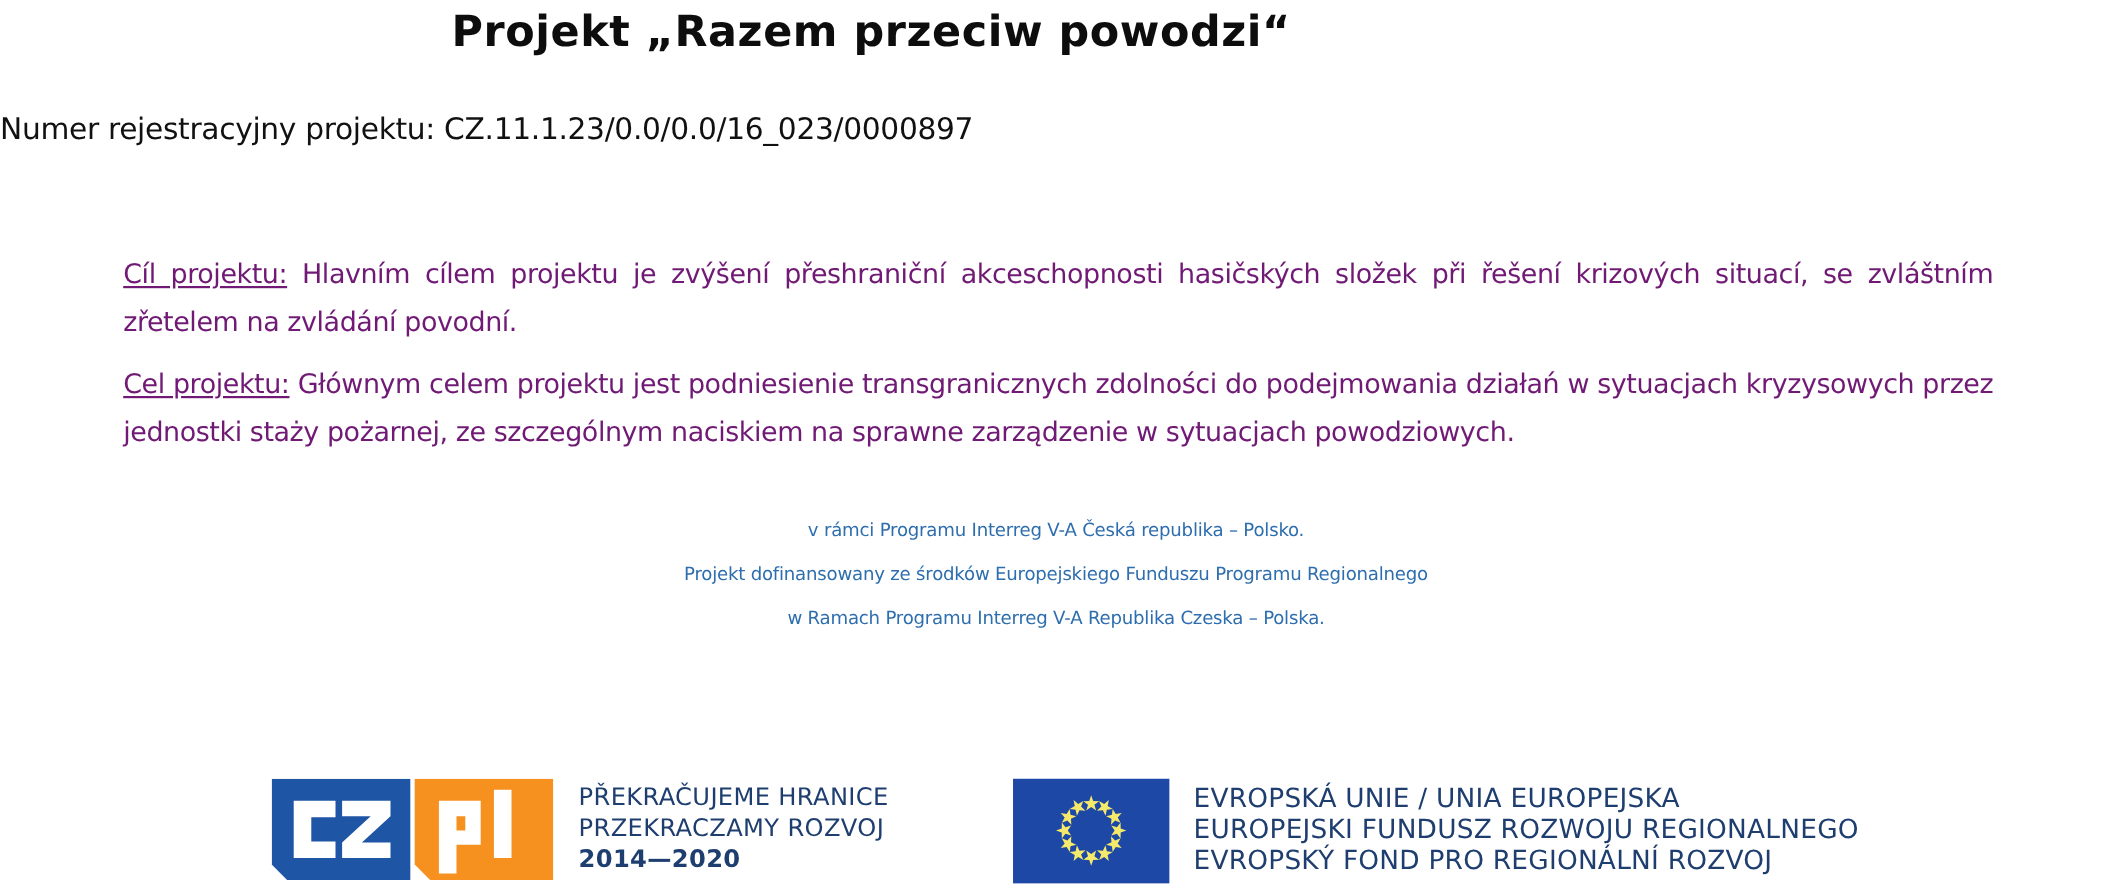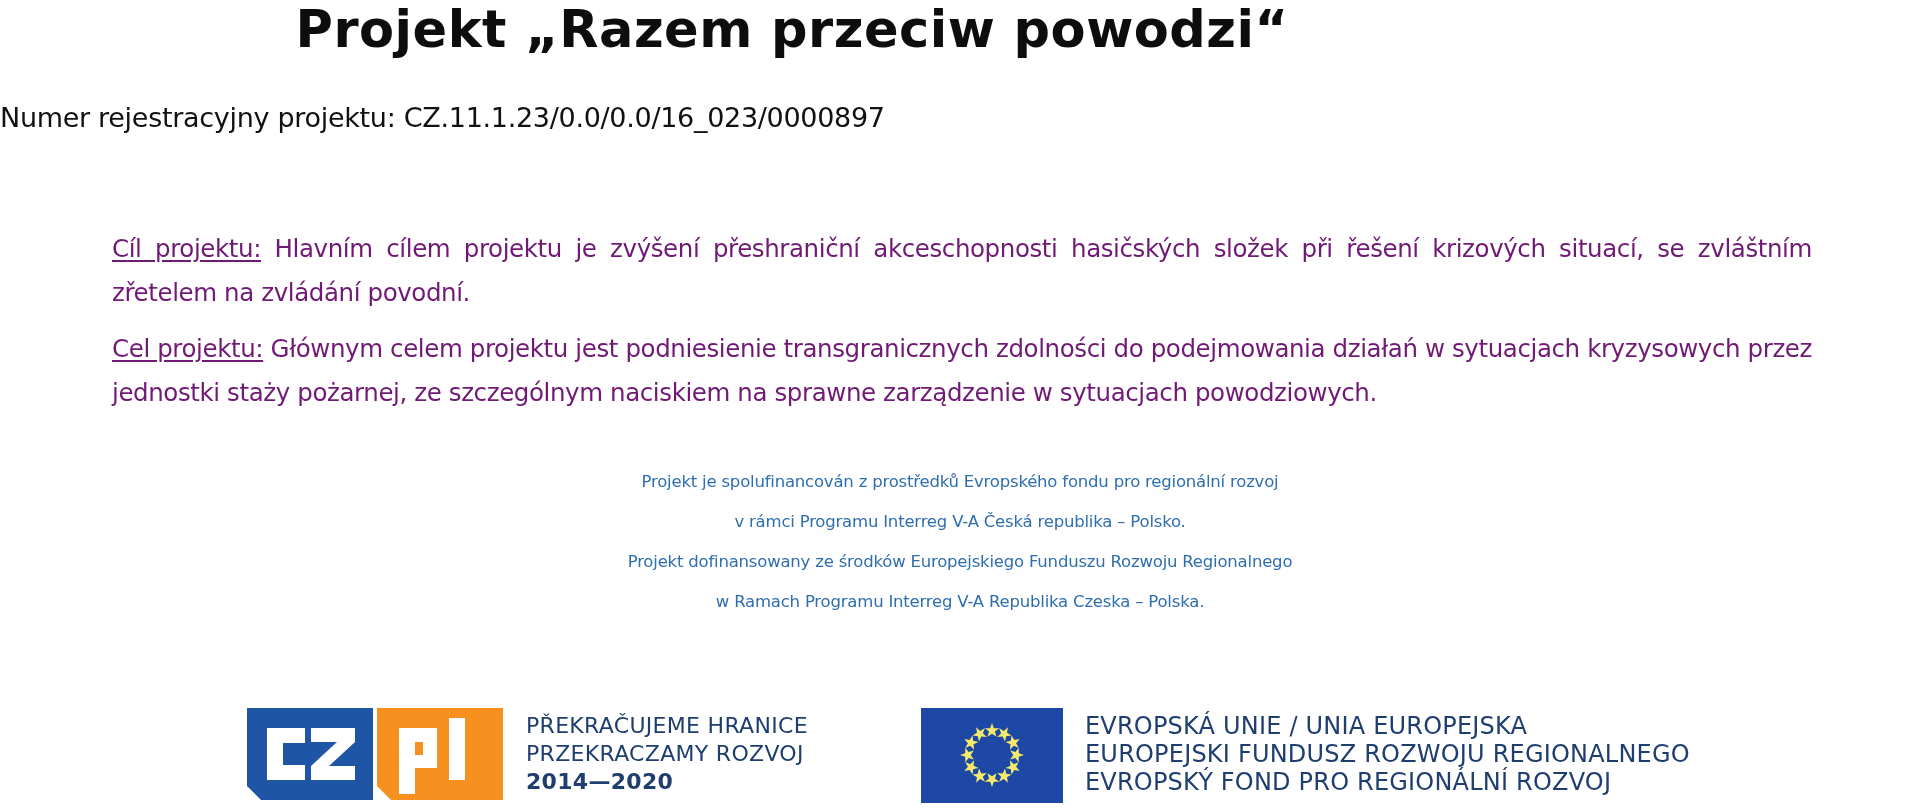--- a/index.html
+++ b/index.html
@@ -6,21 +6,21 @@
     html, body {
       width: 1920px; height: 810px; background: #ffffff; overflow: hidden;
     }
     body {
       position: relative;
       font-family: "Liberation Sans", "DejaVu Sans", sans-serif;
       color: #111111;
     }
     .title {
       position: absolute; left: 0; top: 0; width: 1584px;
-      text-align: center; font-weight: bold; font-size: 51px;
+      text-align: center; font-weight: bold; font-size: 39px;
       line-height: 60px; letter-spacing: 0.5px; color: #0d0d0d;
       font-family: "DejaVu Sans", sans-serif;
     }
     .regnum {
       position: absolute; left: 0; top: 100px; width: 1920px;
       text-align: left; font-size: 27px; line-height: 36px; color: #111;
       font-family: "DejaVu Sans", sans-serif; letter-spacing: -0.3px;
     }
     .goals {
       position: absolute; left: 112px; top: 227px; width: 1700px;
@@ -62,23 +62,22 @@
 <h1 class="title">Projekt „Razem przeciw powodzi“</h1>
 
 <div class="regnum">Numer rejestracyjny projektu: CZ.11.1.23/0.0/0.0/16_023/0000897</div>
 
 <div class="goals">
   <p class="goal"><span class="goal-label">Cíl projektu:</span><span> Hlavním cílem projektu je zvýšení přeshraniční akceschopnosti hasičských složek při řešení krizových situací, se zvláštním zřetelem na zvládání povodní.</span></p>
   <p class="goal"><span class="goal-label">Cel projektu:</span><span> Głównym celem projektu jest podniesienie transgranicznych zdolności do podejmowania działań w sytuacjach kryzysowych przez jednostki staży pożarnej, ze szczególnym naciskiem na sprawne zarządzenie w sytuacjach powodziowych.</span></p>
 </div>
 
 <div class="funding">
-  <div class="funding-line">Projekt je spolufinancován z prostředků Evropského fondu pro regionální rozvoj</div>
   <div class="funding-line">v rámci Programu Interreg V-A Česká republika – Polsko.</div>
-  <div class="funding-line">Projekt dofinansowany ze środków Europejskiego Funduszu Rozwoju Regionalnego</div>
+  <div class="funding-line">Projekt dofinansowany ze środków Europejskiego Funduszu Programu Regionalnego</div>
   <div class="funding-line">w Ramach Programu Interreg V-A Republika Czeska – Polska.</div>
 </div>
 
 <div class="logo-czpl">
   <svg width="256" height="92" viewBox="0 0 256 92">
 
     <path d="M0 0 H126 V92 H14 L0 78 Z" fill="#1f55a5"></path>
 
     <path d="M130 0 H256 V92 H144 L130 78 Z" fill="#f6901e"></path>
 

